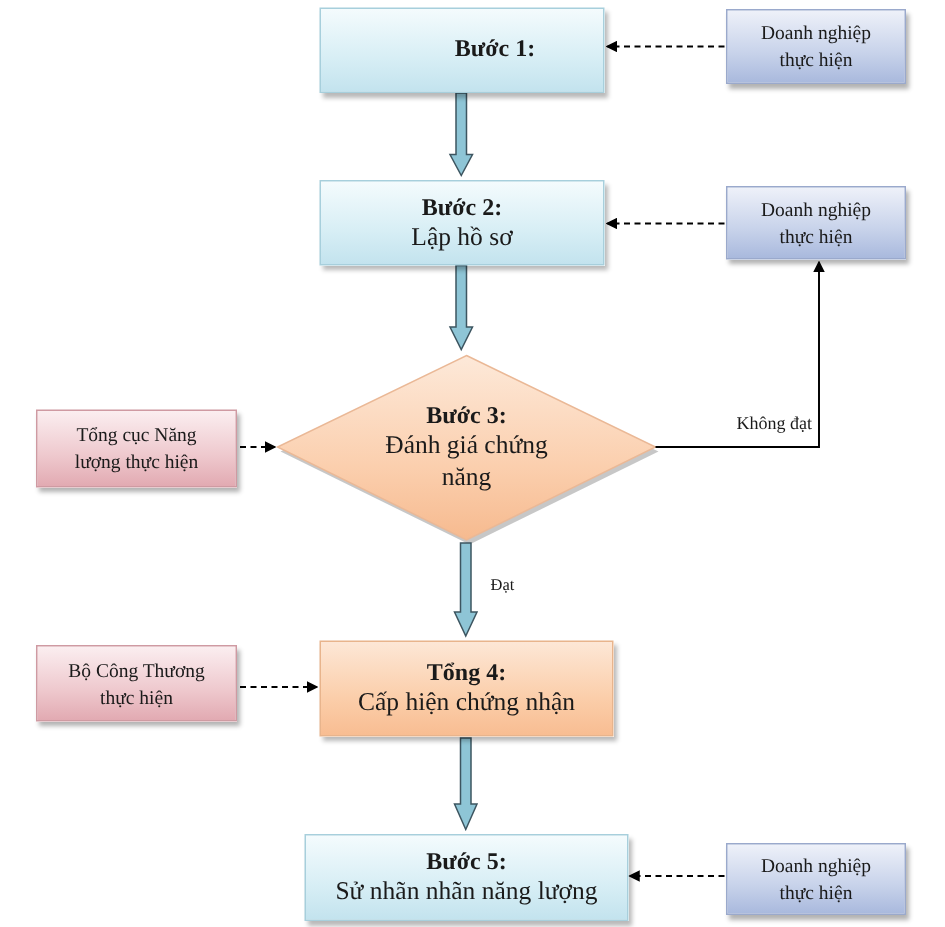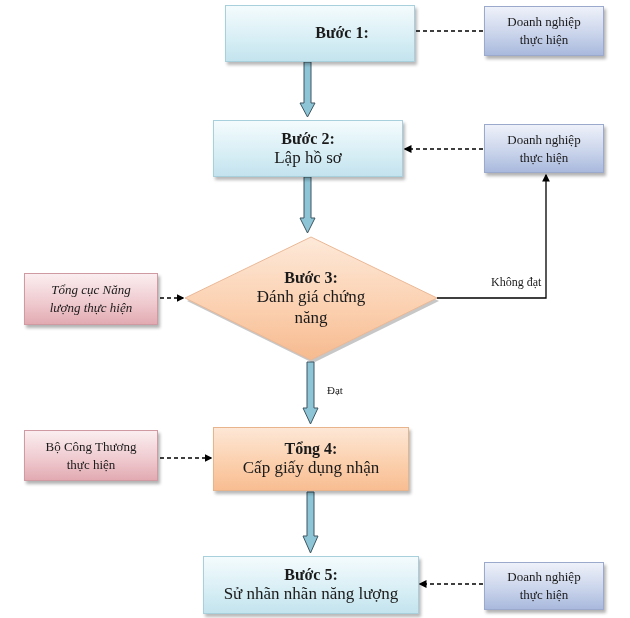--- a/index.html
+++ b/index.html
@@ -57,59 +57,59 @@
 
   <line x1="483" y1="31" x2="405" y2="31" stroke="#000" stroke-width="1.3" stroke-dasharray="4,3" marker-end="url(#ah)"></line>
   <line x1="483" y1="149" x2="405" y2="149" stroke="#000" stroke-width="1.3" stroke-dasharray="4,3" marker-end="url(#ah)"></line>
   <line x1="160" y1="298" x2="183" y2="298" stroke="#000" stroke-width="1.3" stroke-dasharray="4,3" marker-end="url(#ah)"></line>
   <line x1="160" y1="458" x2="211" y2="458" stroke="#000" stroke-width="1.3" stroke-dasharray="4,3" marker-end="url(#ah)"></line>
   <line x1="483" y1="584" x2="420" y2="584" stroke="#000" stroke-width="1.3" stroke-dasharray="4,3" marker-end="url(#ah)"></line>
 
   <polyline points="437,298 546,298 546,175" fill="none" stroke="#000" stroke-width="1.3" marker-end="url(#ah)"></polyline>
 </svg>
 
-<div class="box step-blue" style="left:225px; top:5px; width:190px; height:57px;padding-left:44px;">
+<div class="box step-blue" style="left:213px; top:5px; width:190px; height:57px;padding-left:44px;">
   <div class="step-title">Bước 1:</div>
 </div>
 
 <div class="box step-blue" style="left:213px; top:120px; width:190px; height:57px;">
   <div class="step-title">Bước 2:</div>
   <div class="step-text">Lập hồ sơ</div>
 </div>
 
 <div class="diamond-text">
   <div class="step-title">Bước 3:</div>
   <div class="step-text">Đánh giá chứng</div>
   <div class="step-text">năng</div>
 </div>
 
 <div class="box step-orange" style="left:213px; top:427px; width:196px; height:64px;">
   <div class="step-title">Tổng 4:</div>
-  <div class="step-text">Cấp giấy dụng nhận</div>
+  <div class="step-text">Cấp hiện chứng nhận</div>
 </div>
 
 <div class="box step-blue" style="left:203px; top:556px; width:216px; height:58px;">
   <div class="step-title">Bước 5:</div>
   <div class="step-text">Sử nhãn nhãn năng lượng</div>
 </div>
 
 <div class="box actor-blue" style="left:484px; top:6px; width:120px; height:50px;">
   <div>Doanh nghiệp</div>
   <div>thực hiện</div>
 </div>
 <div class="box actor-blue" style="left:484px; top:124px; width:120px; height:49px;">
   <div>Doanh nghiệp</div>
   <div>thực hiện</div>
 </div>
 <div class="box actor-blue" style="left:484px; top:562px; width:120px; height:48px;">
   <div>Doanh nghiệp</div>
   <div>thực hiện</div>
 </div>
 
-<div class="box actor-pink" style="left:24px; top:273px; width:134px; height:52px;font-style:italic;">
+<div class="box actor-pink" style="left:24px; top:273px; width:134px; height:52px;">
   <div>Tổng cục Năng</div>
   <div>lượng thực hiện</div>
 </div>
 <div class="box actor-pink" style="left:24px; top:430px; width:134px; height:51px;">
   <div>Bộ Công Thương</div>
   <div>thực hiện</div>
 </div>
 
 <div class="lbl" style="left:491px; top:275px;">Không đạt</div>
 <div class="lbl" style="left:327px; top:384px; font-size:11px;">Đạt</div>

